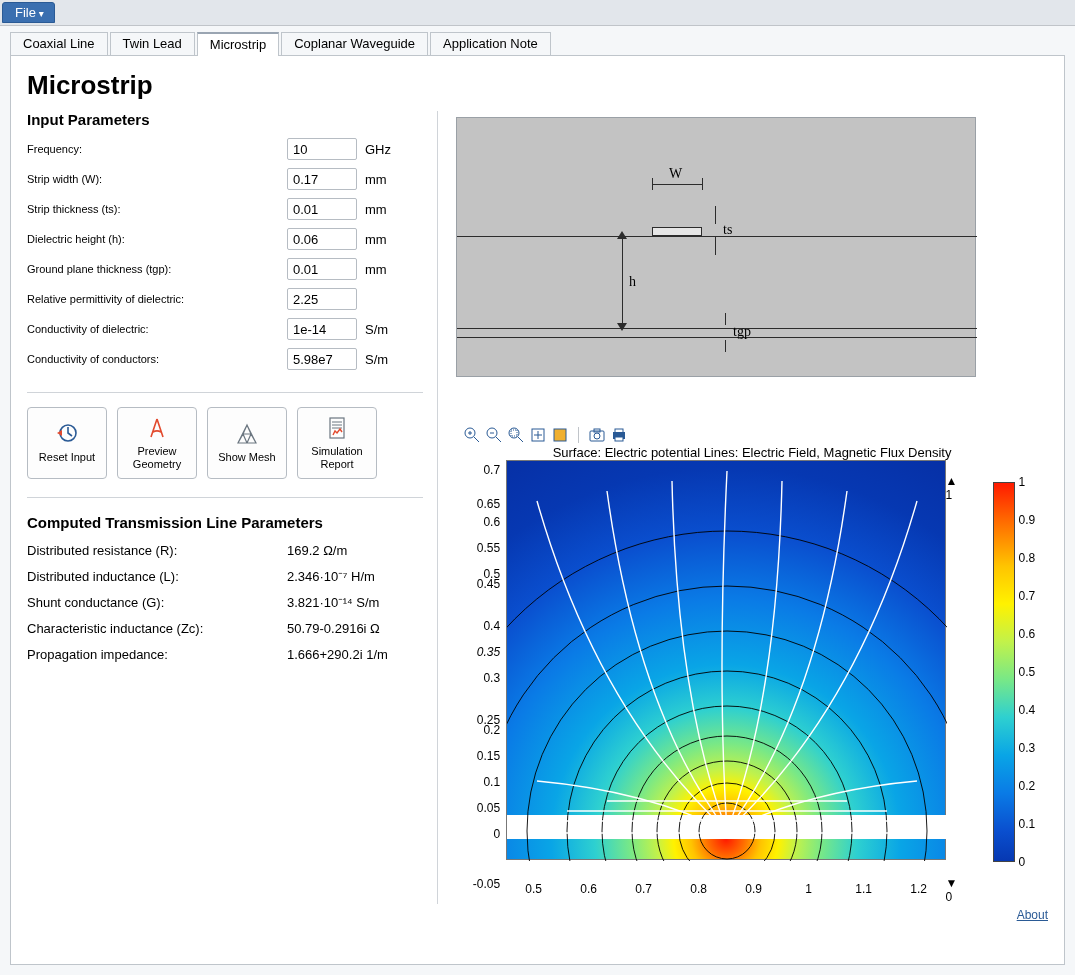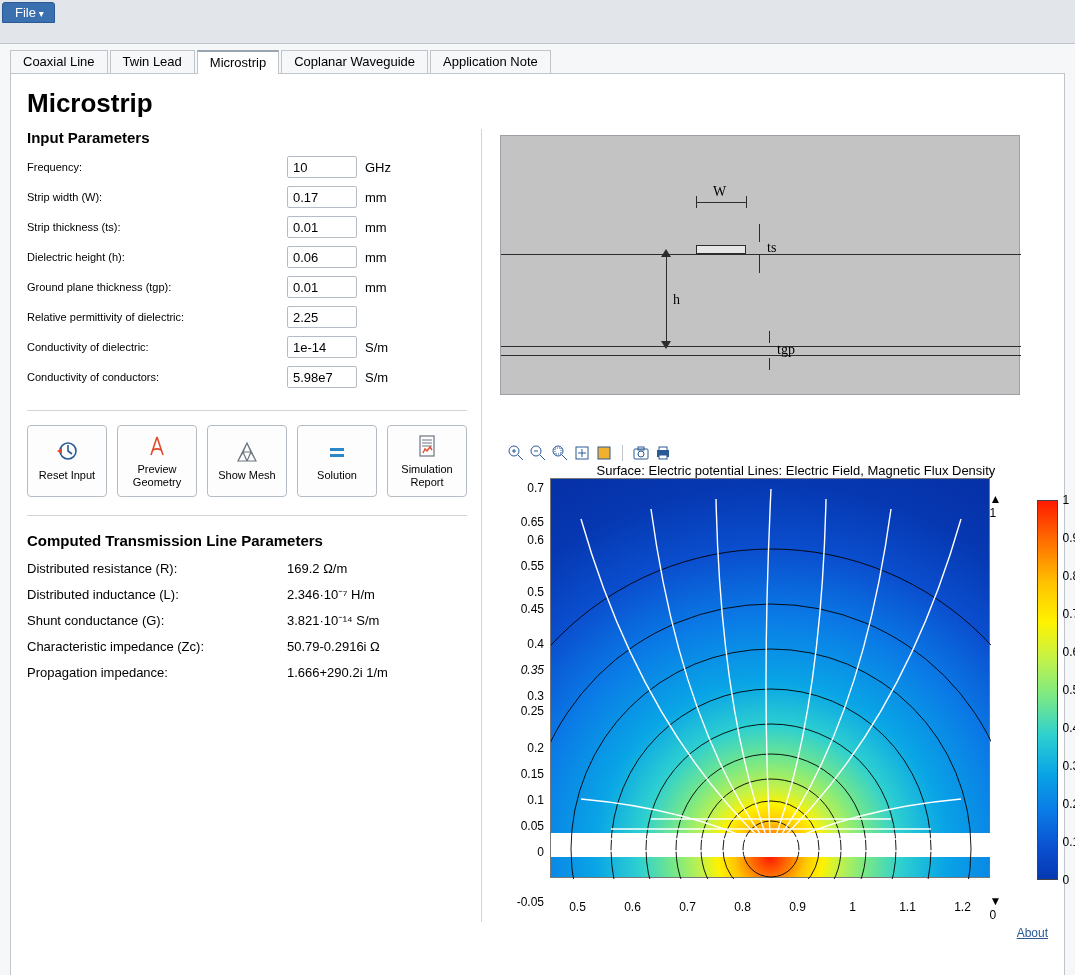--- a/index.html
+++ b/index.html
@@ -17,21 +17,21 @@
   }
   .file-btn {
     display: inline-block;
     background: #3a6fb0;
     color: #fff;
     padding: 2px 10px 2px 12px;
     font-size: 13px;
     border: 1px solid #2a5a95;
     border-radius: 3px 3px 0 0;
     cursor: pointer;
-    margin-bottom: 20px;
+    margin-bottom: 2px;
   }
   .file-btn::after { content: " ▾"; font-size: 10px; }
   .tabbar {
     display: flex;
     background: #f5f7f9;
     padding: 6px 10px 0 10px;
     gap: 2px;
   }
   .tab {
     padding: 3px 12px;
@@ -224,29 +224,20 @@
           <span class="icn">
             <svg width="26" height="26" viewBox="0 0 26 26">
                 <path d="M13 4 L4 22 L22 22 Z M13 4 L9 13 L17 13 Z M9 13 L4 22 M17 13 L22 22 M9 13 L13 22 M17 13 L13 22" fill="none" stroke="#6b7680" stroke-width="1.2"></path>
               </svg>
           </span>
           <span>Show Mesh</span>
         </div>
         <div class="bigbtn">
           <span class="icn">
             <svg width="26" height="26" viewBox="0 0 26 26">
-                <rect x="6" y="9" width="14" height="3" fill="#2a87c9"></rect>
-                <rect x="6" y="15" width="14" height="3" fill="#2a87c9"></rect>
-              </svg>
-          </span>
-          <span>Solution</span>
-        </div>
-        <div class="bigbtn">
-          <span class="icn">
-            <svg width="26" height="26" viewBox="0 0 26 26">
                 <rect x="6" y="3" width="14" height="20" fill="none" stroke="#6b7680" stroke-width="1.2"></rect>
                 <path d="M8 7h10M8 10h10M8 13h10" stroke="#6b7680" stroke-width="1"></path>
                 <path d="M9 20 L11 16 L13 18 L16 14 L18 17" fill="none" stroke="#e24a2e" stroke-width="1.4"></path>
               </svg>
           </span>
           <span>Simulation Report</span>
         </div>
       </div>
 
       <hr class="hr">
@@ -260,21 +251,21 @@
             </div>
             <div class="out-row">
               <span class="lbl">Distributed inductance (L):</span>
               <span>2.346·10⁻⁷ H/m</span>
             </div>
             <div class="out-row">
               <span class="lbl">Shunt conductance (G):</span>
               <span>3.821·10⁻¹⁴ S/m</span>
             </div>
             <div class="out-row">
-              <span class="lbl">Characteristic impedance (Zc):</span>
+              <span class="lbl">Characteristic inductance (Zc):</span>
               <span>50.79-0.2916i Ω</span>
             </div>
             <div class="out-row">
               <span class="lbl">Propagation impedance:</span>
               <span>1.666+290.2i 1/m</span>
             </div>
           </div>
       </div>
     </div>
 
@@ -396,25 +387,25 @@
             </svg>
           </div>
 
           <div class="plot-yaxis" id="yaxis">
               <div style="top: 400px; margin-top: 24px;">-0.05</div>
               <div style="top: 374.026px;">0</div>
               <div style="top: 348.052px;">0.05</div>
               <div style="top: 322.078px;">0.1</div>
               <div style="top: 296.104px;">0.15</div>
               <div style="top: 270.13px;">0.2</div>
-              <div style="top: 233px;">0.25</div>
+              <div style="top: 260px;">0.25</div>
               <div style="top: 218.182px;">0.3</div>
               <div style="top: 192.208px; font-style: italic;">0.35</div>
               <div style="top: 166.234px;">0.4</div>
-              <div style="top: 131px;">0.45</div>
+              <div style="top: 124px;">0.45</div>
               <div style="top: 114.286px;">0.5</div>
               <div style="top: 88.3117px;">0.55</div>
               <div style="top: 62.3377px;">0.6</div>
               <div style="top: 44px;">0.65</div>
               <div style="top: 10.3896px;">0.7</div>
             </div>
 
           <div class="plot-xaxis" id="xaxis">
               <div style="left: 27.5px;">0.5</div>
               <div style="left: 82.5px;">0.6</div>

